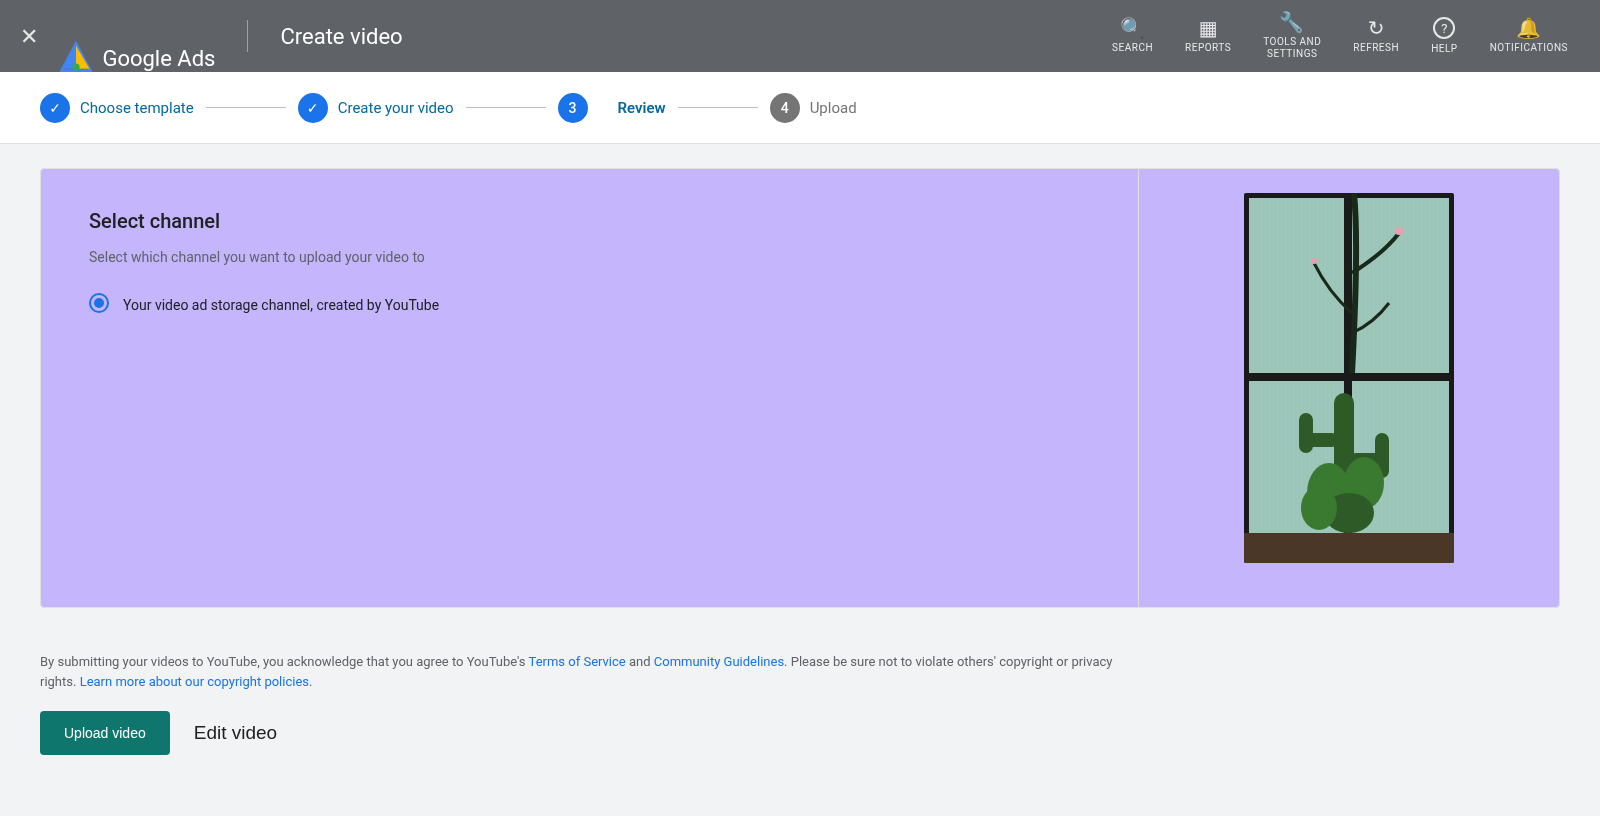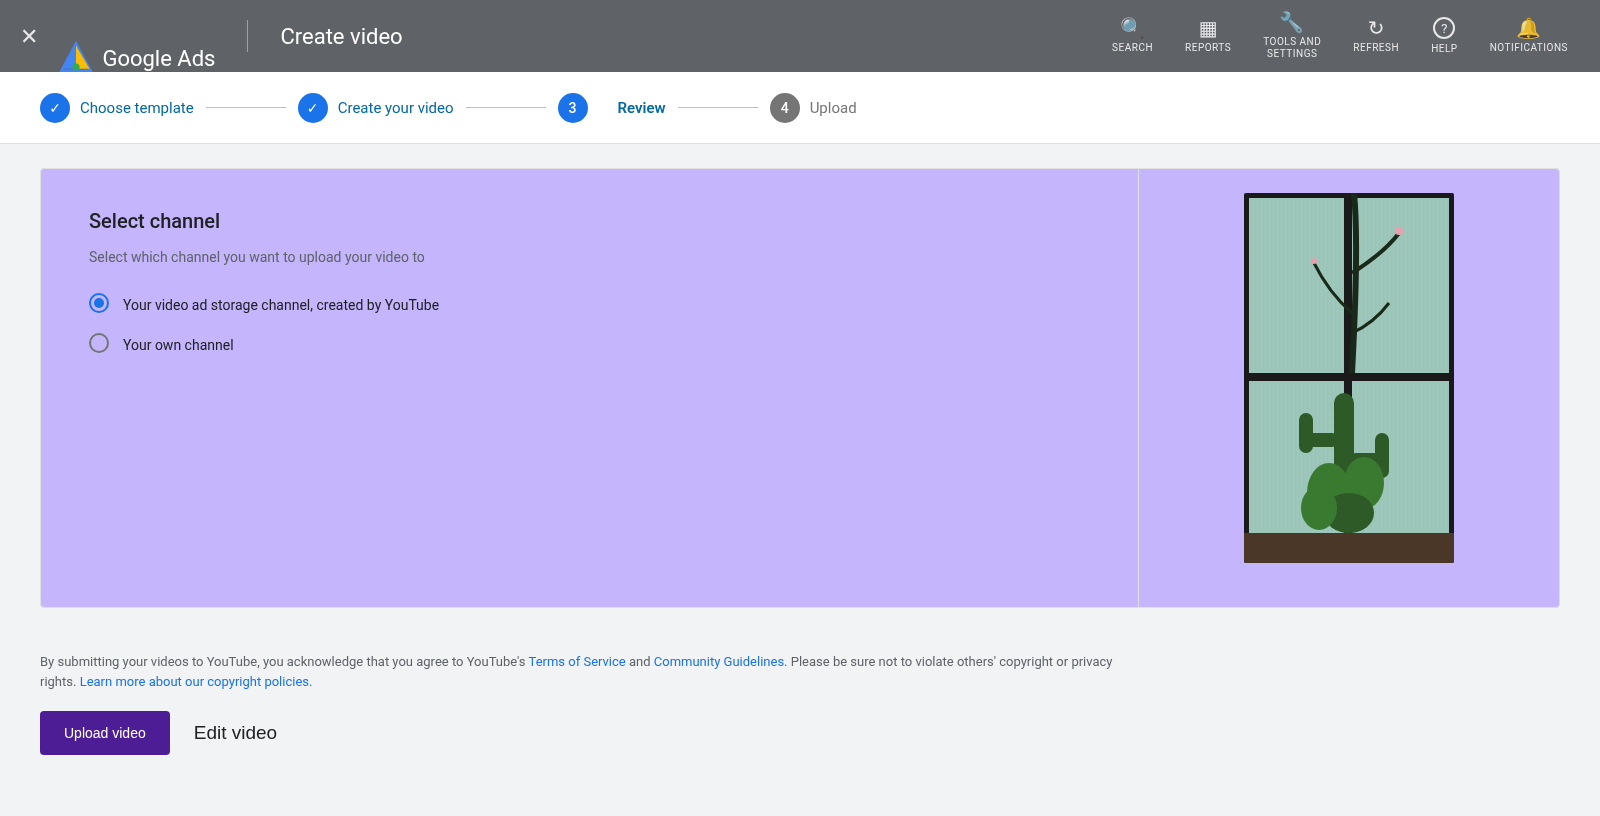--- a/index.html
+++ b/index.html
@@ -223,21 +223,21 @@
       color: #1a73e8;
       text-decoration: none;
       margin-top: 47px;
     }
     .footer-buttons {
       display: flex;
       align-items: center;
       gap: 16px;
     }
     .btn-upload {
-      background: #4c1d95;
+      background: #0f766e;
       color: #fff;
       border: none;
       border-radius: 4px;
       padding: 14px 24px;
       font-size: 14px;
       font-weight: 500;
       cursor: pointer;
     }
     .btn-edit {
       background: transparent;
@@ -338,24 +338,20 @@
 
     <div class="card-left">
       <h2 class="select-channel-title">Select channel</h2>
       <p class="select-channel-desc">Select which channel you want to upload your video to</p>
 
       <div class="radio-option">
         <div class="radio-circle selected"></div>
         <span class="radio-label">Your video ad storage channel, created by YouTube</span>
       </div>
 
-      <div class="radio-option">
-        <div class="radio-circle unselected"></div>
-        <span class="radio-label">Your own channel</span>
-      </div>
     </div>
 
     <div class="card-right">
       <div class="video-preview">
         
         <svg width="210" height="370" viewBox="0 0 210 370" xmlns="http://www.w3.org/2000/svg">
 
           <rect width="210" height="370" fill="#9bc5b8"></rect>
 
           <rect width="210" height="370" fill="url(#rain-pattern)" opacity="0.3"></rect>

